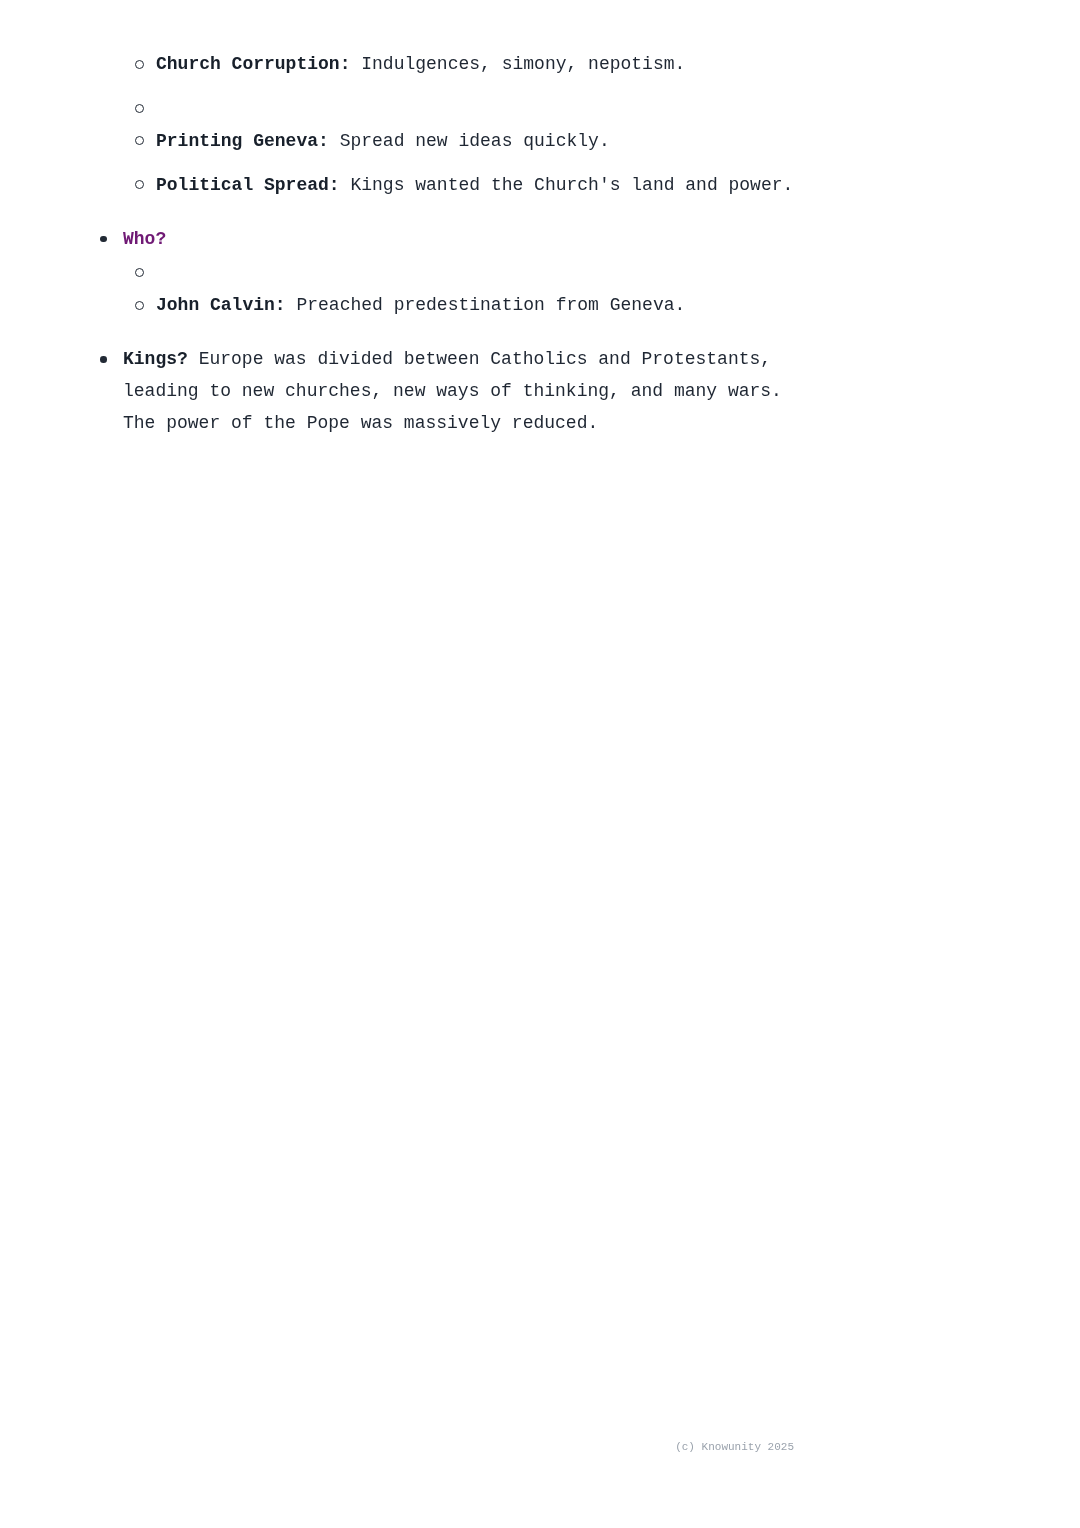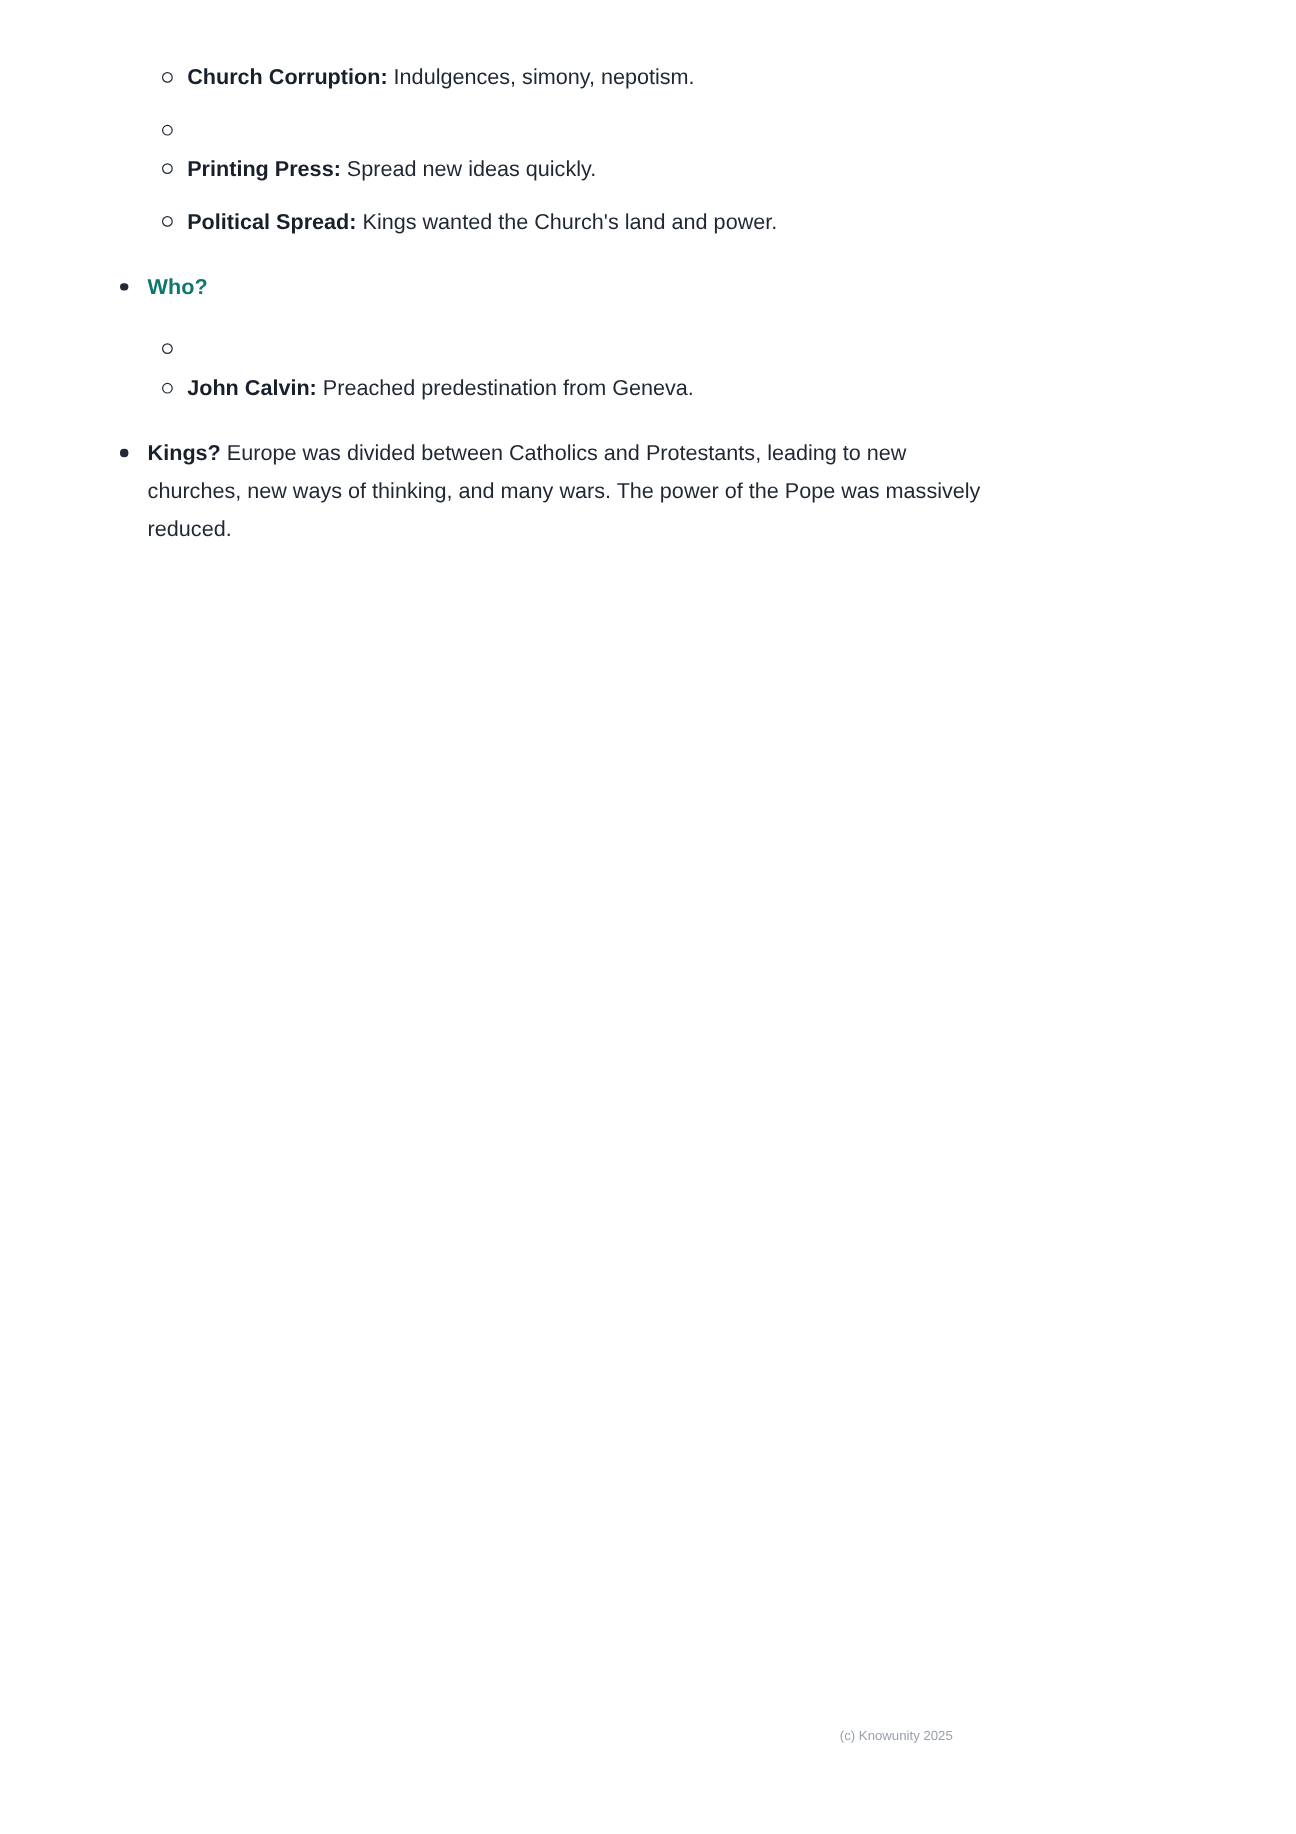--- a/index.html
+++ b/index.html
@@ -6,21 +6,21 @@
     margin: 0;
     padding: 0;
     background: #ffffff;
   }
   .page {
     position: relative;
     width: 864px;
     height: 1528px;
     background: #ffffff;
     overflow: hidden;
-    font-family: Liberation Sans, sans-serif;
+    font-family: Liberation Mono, monospace;
     color: #1f2733;
   }
 
   
   .deco-line {
     position: absolute;
     left: 972px;
     top: 45px;
     width: 6px;
     height: 592px;
@@ -53,21 +53,21 @@
   .dot-col { flex: 0 0 23px; }
   .dot {
     display: block;
     width: 6.5px;
     height: 6.5px;
     margin-top: 13px;
     border-radius: 50%;
     background: #222a35;
   }
   .l1-body { flex: 1 1 auto; min-width: 0; }
-  .l1-heading { font-weight: 700; color: #0f766e; margin-bottom: 20px; }
+  .l1-heading { font-weight: 700; color: #701a75; margin-bottom: 2px; }
 
   
   .sub { display: flex; align-items: flex-start; margin-bottom: 12px; }
   .circle-col { flex: 0 0 33px; padding-left: 12px; box-sizing: border-box; }
   .circle {
     display: block;
     width: 7px;
     height: 7px;
     margin-top: 11.5px;
     border-radius: 50%;
@@ -115,21 +115,21 @@
         <span class="circle-col">
             <span class="circle"></span>
           </span>
       </div>
 
       <div class="sub">
         <span class="circle-col">
             <span class="circle"></span>
           </span>
         <div class="sub-txt">
-          <b>Printing Press:</b>
+          <b>Printing Geneva:</b>
           <span>Spread new ideas quickly.</span>
         </div>
       </div>
 
       <div class="sub">
         <span class="circle-col">
             <span class="circle"></span>
           </span>
         <div class="sub-txt">
           <b>Political Spread:</b>

